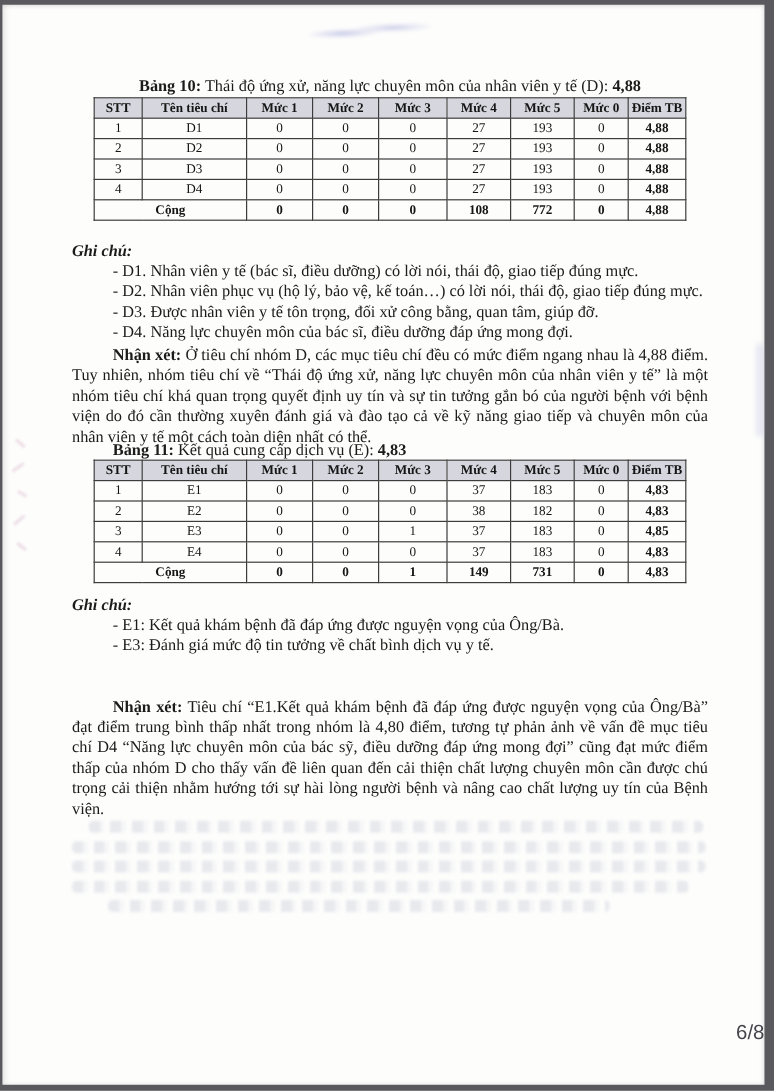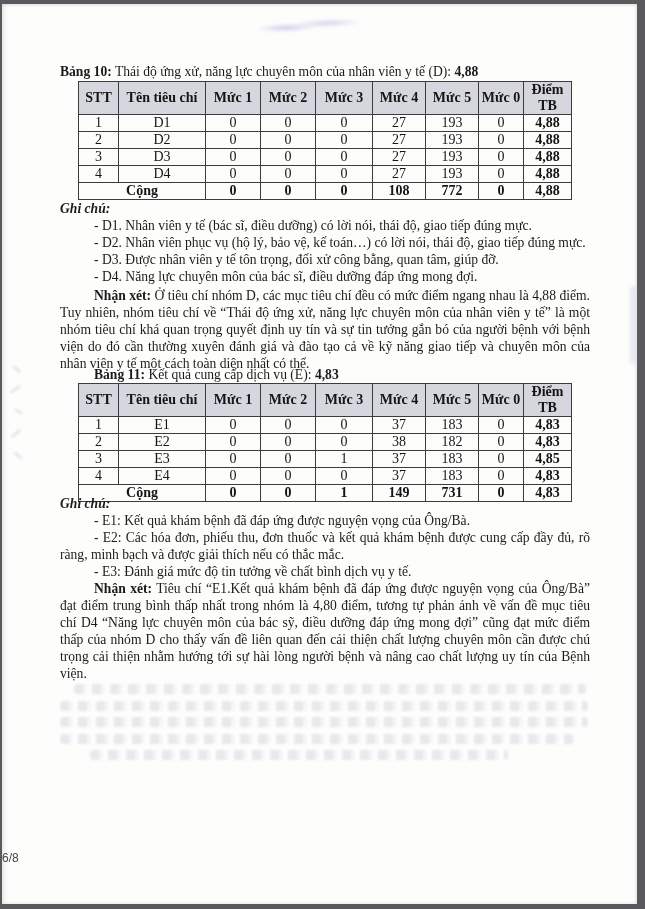--- a/index.html
+++ b/index.html
@@ -8,43 +8,43 @@
     background:#5a5a5e;
     font-family:"Liberation Serif","DejaVu Serif",serif;
   }
   .page{
     position:absolute;left:2px;top:4px;width:635px;height:900px;
     background:#fdfdfc;
     box-shadow:inset 3px 0 4px rgba(0,0,0,0.07), inset 0 2px 3px rgba(0,0,0,0.05), inset -2px 0 3px rgba(0,0,0,0.06);
   }
   .blk{position:absolute;left:58px;width:530px;color:#1b1b1b;
        font-size:13.6px;line-height:17px;text-align:justify;}
-  .center{text-align:left;}
+  .center{text-align:center;}
   .b{font-weight:bold;}
   .bi{font-weight:bold;font-style:italic;}
   p{margin:0;text-indent:34px;}
   p.noindent{text-indent:0;margin-top:16px;}
 
   table.rtable{
     position:absolute;left:76px;width:493px;
     border-collapse:collapse;table-layout:fixed;
-    font-size:14px;color:#151515;
+    font-size:11px;color:#151515;
   }
   .rtable td,.rtable th{
     border:1px solid #3c3c3e;text-align:center;vertical-align:middle;
     padding:0;height:16px;line-height:16px;overflow:hidden;
   }
   .rtable th{background:#d6d6de;font-weight:bold;}
   .rtable td:last-child{font-weight:bold;}
   .rtable tr.total td{font-weight:bold;font-family:Liberation Serif, serif;}
 
   .pagenum{
-    position:absolute;left:0;top:847px;width:635px;text-align:left;
+    position:absolute;left:0;top:847px;width:635px;text-align:right;
     font-family:"Liberation Sans","DejaVu Sans",sans-serif;
-    font-size:12px;color:#44444c;
+    font-size:17px;color:#44444c;
   }
 
   
   .bleed{position:absolute;left:58px;top:680px;width:532px;}
   .bleed .ln{
     height:10px;margin-bottom:6.5px;border-radius:4px;
     background:repeating-linear-gradient(90deg,
       rgba(104,112,150,0.14) 0 9px, rgba(104,112,150,0.05) 9px 13px, transparent 13px 18px);
     filter:blur(1.2px);
   }
@@ -261,21 +261,20 @@
       <td>731</td>
       <td>0</td>
       <td>4,83</td>
     </tr>
   </tbody>
     </table>
 
   <div class="blk" style="top:475px;">
     <p class="noindent bi">Ghi chú:</p>
     <p>- E1: Kết quả khám bệnh đã đáp ứng được nguyện vọng của Ông/Bà.</p>
-    <p>- E2: Các hóa đơn, phiếu thu, đơn thuốc và kết quả khám bệnh được cung cấp đầy đủ, rõ ràng, minh bạch và được giải thích nếu có thắc mắc.</p>
     <p>- E3: Đánh giá mức độ tin tưởng về chất bình dịch vụ y tế.</p>
   </div>
 
   <div class="blk" style="top:576px;">
     <p><span class="b">Nhận xét:</span> <span>Tiêu chí “E1.Kết quả khám bệnh đã đáp ứng được nguyện vọng của Ông/Bà” đạt điểm trung bình thấp nhất trong nhóm là 4,80 điểm, tương tự phản ảnh về vấn đề mục tiêu chí D4 “Năng lực chuyên môn của bác sỹ, điều dưỡng đáp ứng mong đợi” cũng đạt mức điểm thấp của nhóm D cho thấy vấn đề liên quan đến cải thiện chất lượng chuyên môn cần được chú trọng cải thiện nhằm hướng tới sự hài lòng người bệnh và nâng cao chất lượng uy tín của Bệnh viện.</span></p>
   </div>
 
   <div class="bleed">
     <div class="ln" style="margin-left:14px;width:512px;"></div>
     <div class="ln" style="width:528px;"></div>

